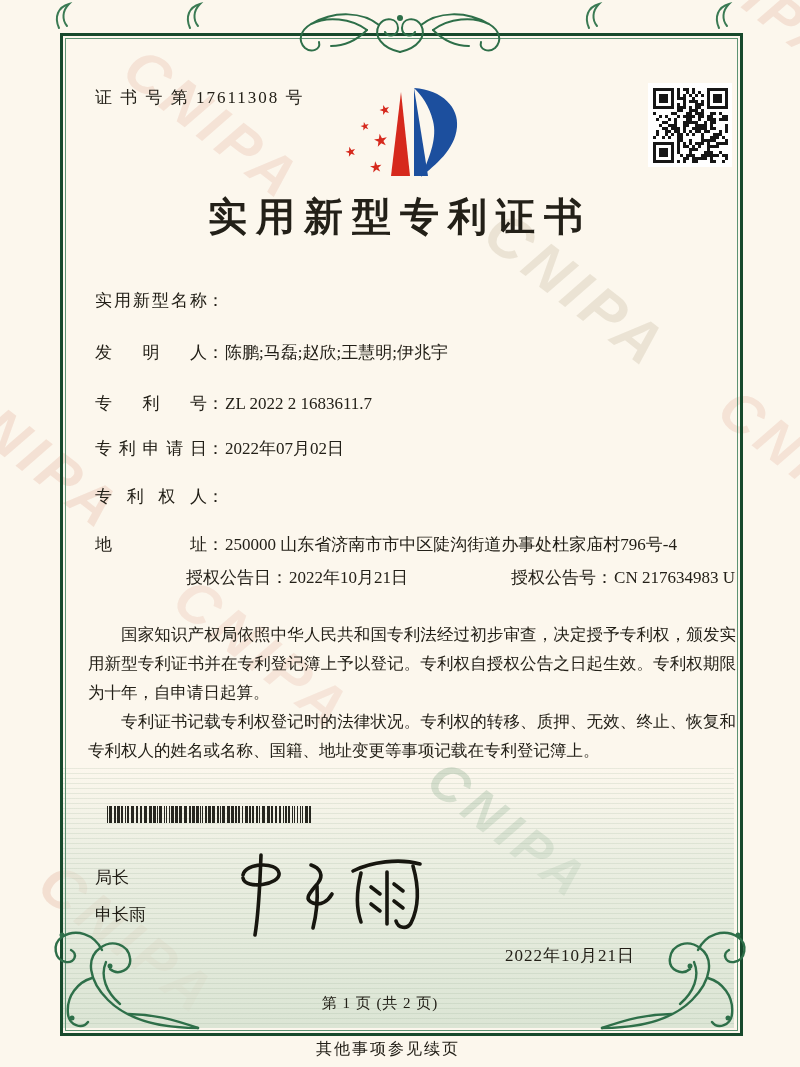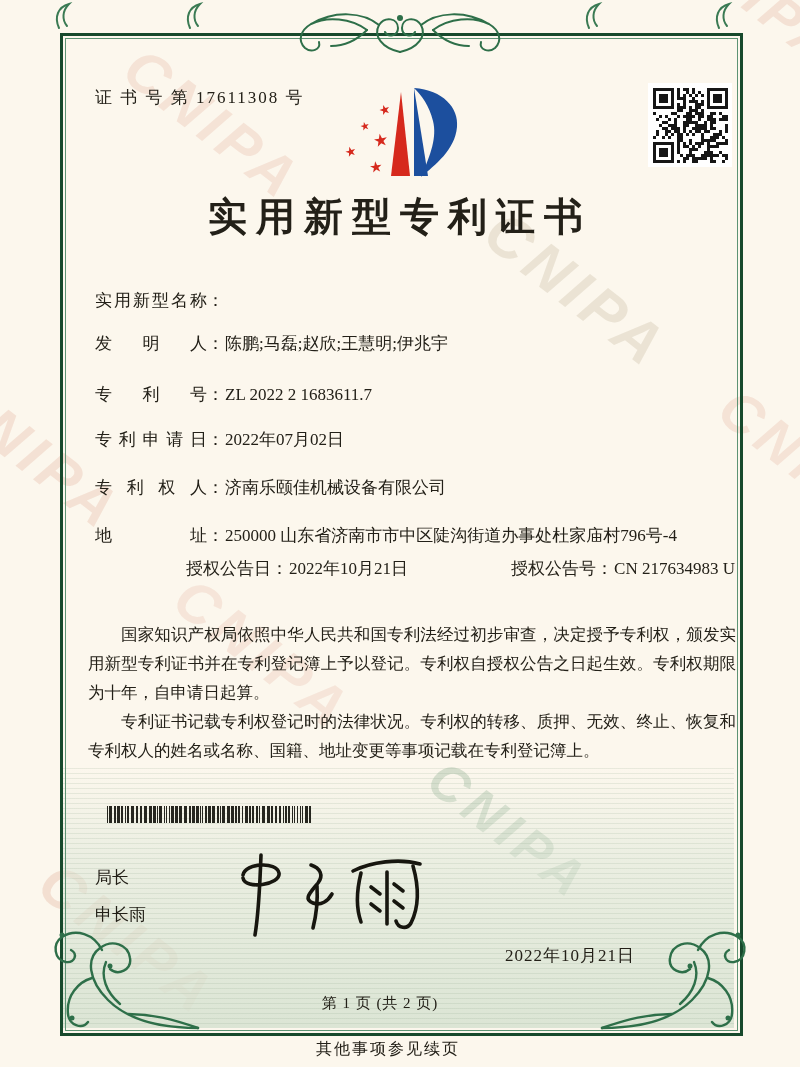--- a/index.html
+++ b/index.html
@@ -25,21 +25,21 @@
   .qr{left:648px;top:83px;width:84px;height:84px;background:#fff;z-index:4;
       display:flex;align-items:center;justify-content:center;}
   .doc-title{left:0;top:190px;width:800px;text-align:center;font-size:39px;font-weight:bold;
       letter-spacing:9px;z-index:4;}
   
   .fields{left:95px;top:288px;width:640px;z-index:4;font-size:17px;line-height:26px;}
   .frow{display:flex;align-items:flex-start;}
   .flabel{display:inline-block;width:112px;text-align:justify;text-align-last:justify;flex:none;}
   .fcolon{flex:none;width:18px;}
   .fvalue{flex:1;max-width:500px;}
-  .mb1{margin-bottom:17px;align-items:center;}.mb2{margin-bottom:25px;}.mb3{margin-bottom:19px;}
+  .mb1{margin-bottom:26px;align-items:center;}.mb2{margin-bottom:25px;}.mb3{margin-bottom:19px;}
   .mb4{margin-bottom:22px;}.mb5{margin-bottom:22px;}.mb6{margin-bottom:4px;}
   .grant-row{display:flex;margin-top:7px;justify-content:flex-end;}
   .grant-left{display:flex;width:325px;flex:none;}
   .grant-right{display:flex;}
   .glabel{flex:none;}
   
   .body-text{left:88px;top:620px;width:648px;z-index:4;font-size:16.5px;line-height:29px;}
   .body-text p{margin:0;text-indent:2em;text-align:justify;}
   
   .barcode{left:107px;top:806px;width:208px;height:17px;z-index:4;}
@@ -389,21 +389,20 @@
       <span class="fvalue">ZL 2022 2 1683611.7</span>
   </div>
   <div class="frow mb4">
     <span class="flabel">专利申请日</span>
       <span class="fcolon">：</span>
       <span class="fvalue">2022年07月02日</span>
   </div>
   <div class="frow mb5">
     <span class="flabel">专利权人</span>
       <span class="fcolon">：</span>
-      <span class="fvalue">济南乐颐佳机械设备有限公司</span>
   </div>
   <div class="frow mb6">
     <span class="flabel">地址</span>
       <span class="fcolon">：</span>
       <span class="fvalue">250000 山东省济南市市中区陡沟街道办事处杜家庙村796号-4</span>
   </div>
   <div class="grant-row">
     <div class="grant-left">
       <span class="glabel">授权公告日</span>
         <span class="fcolon">：</span>

